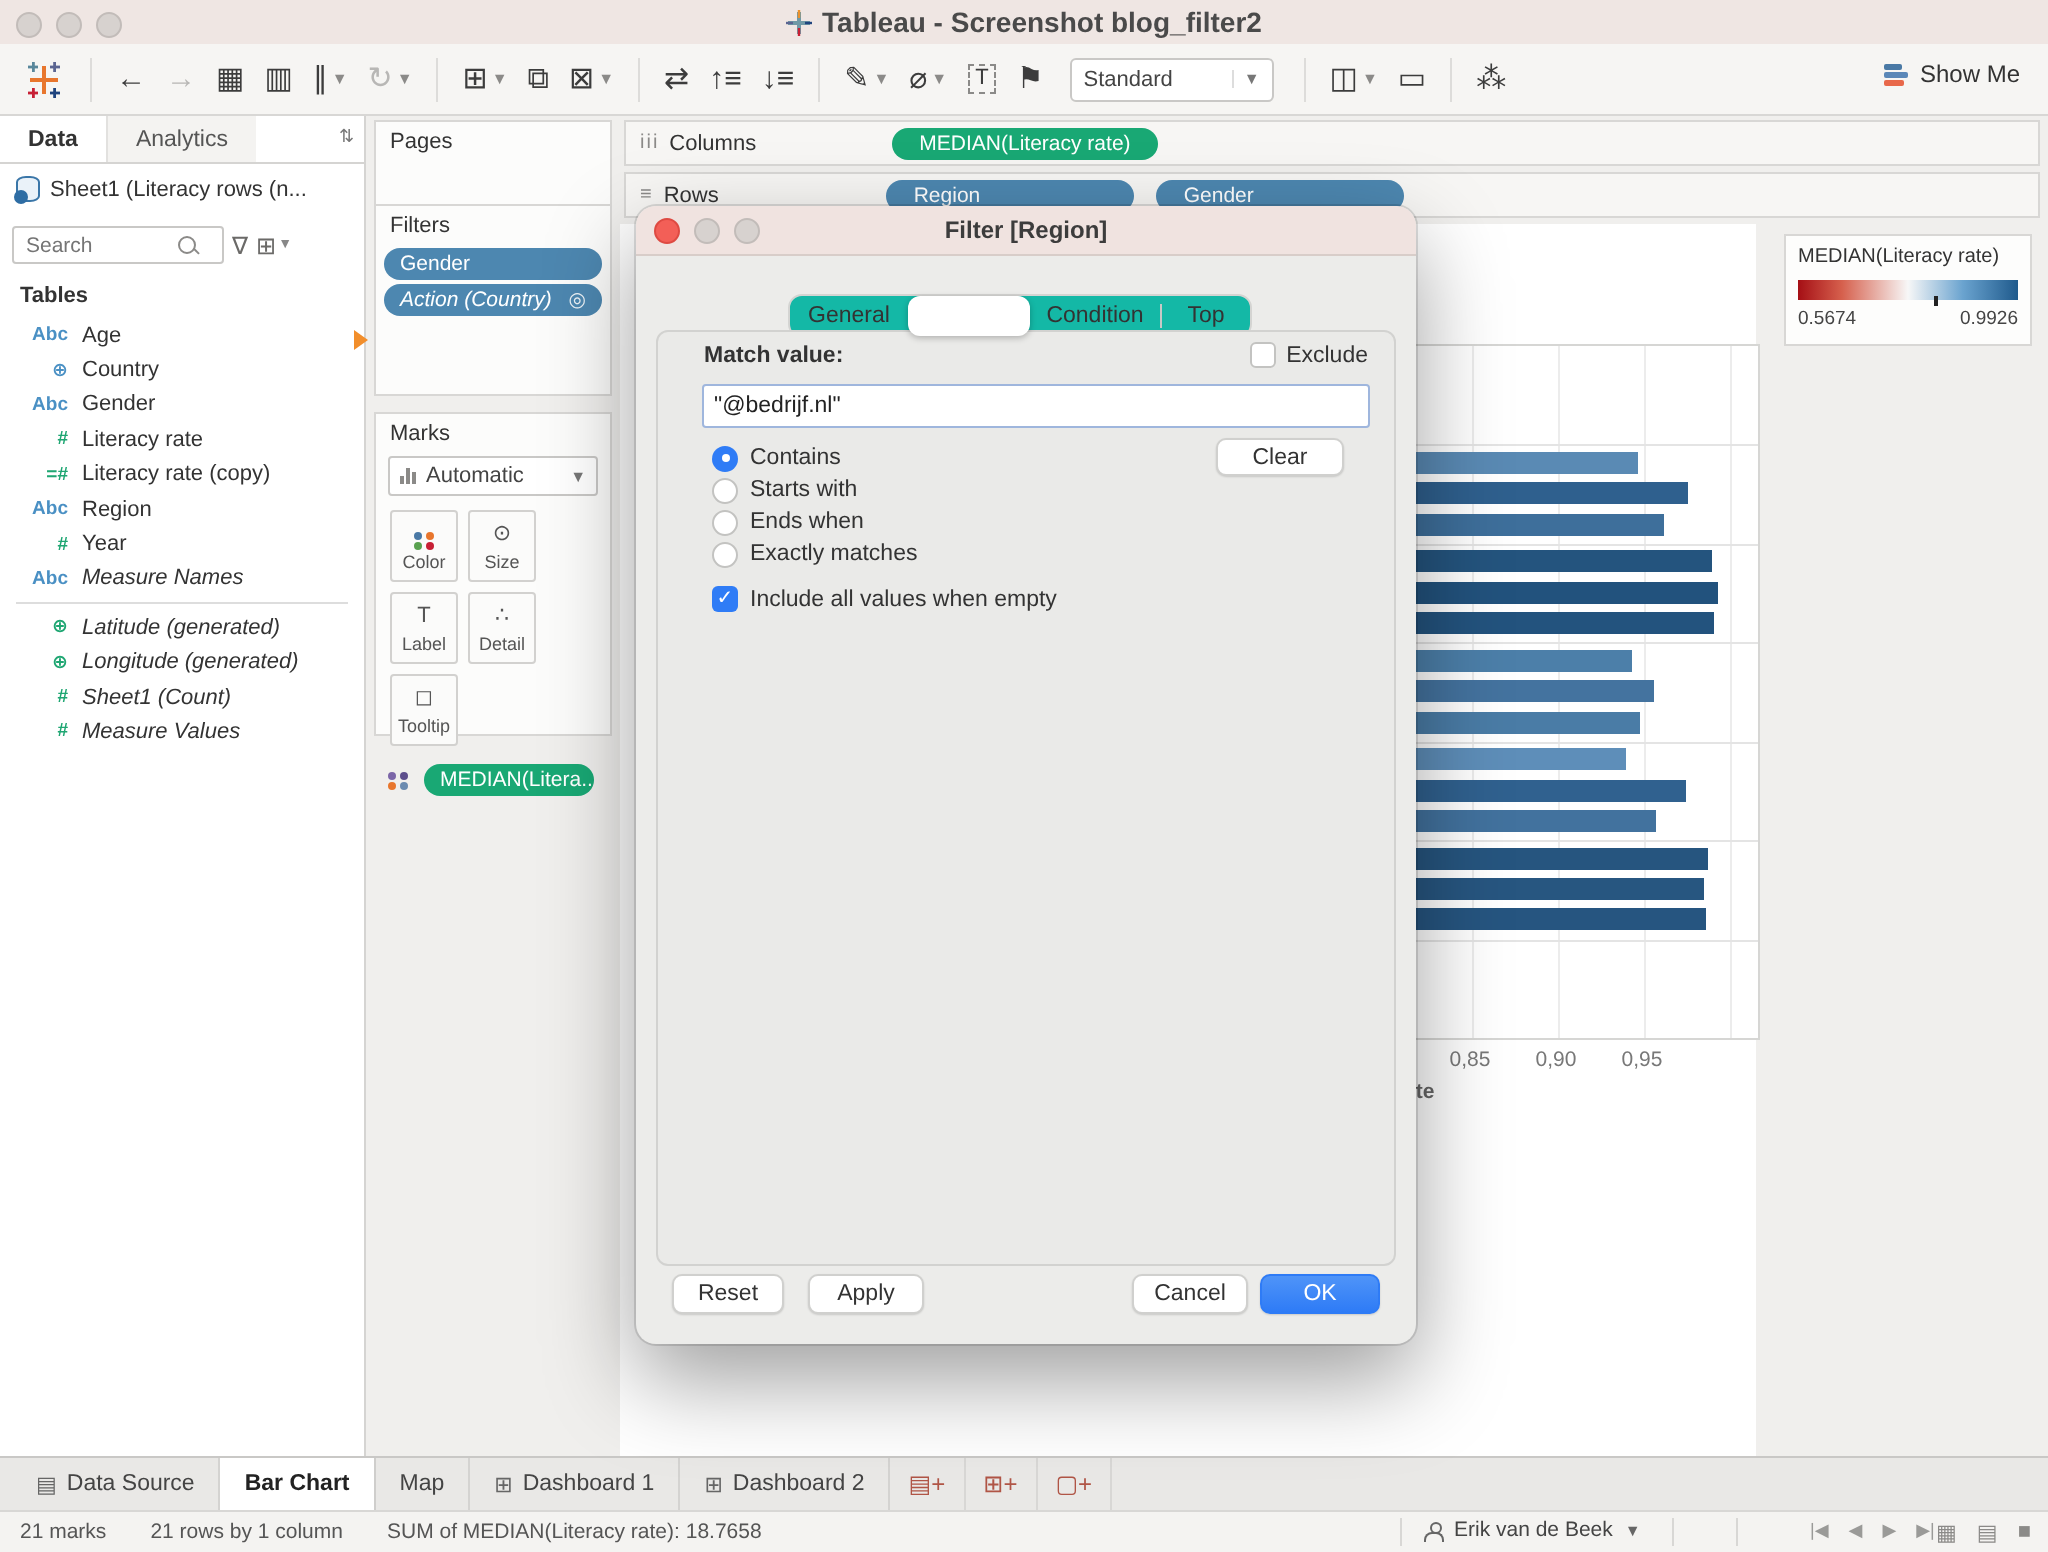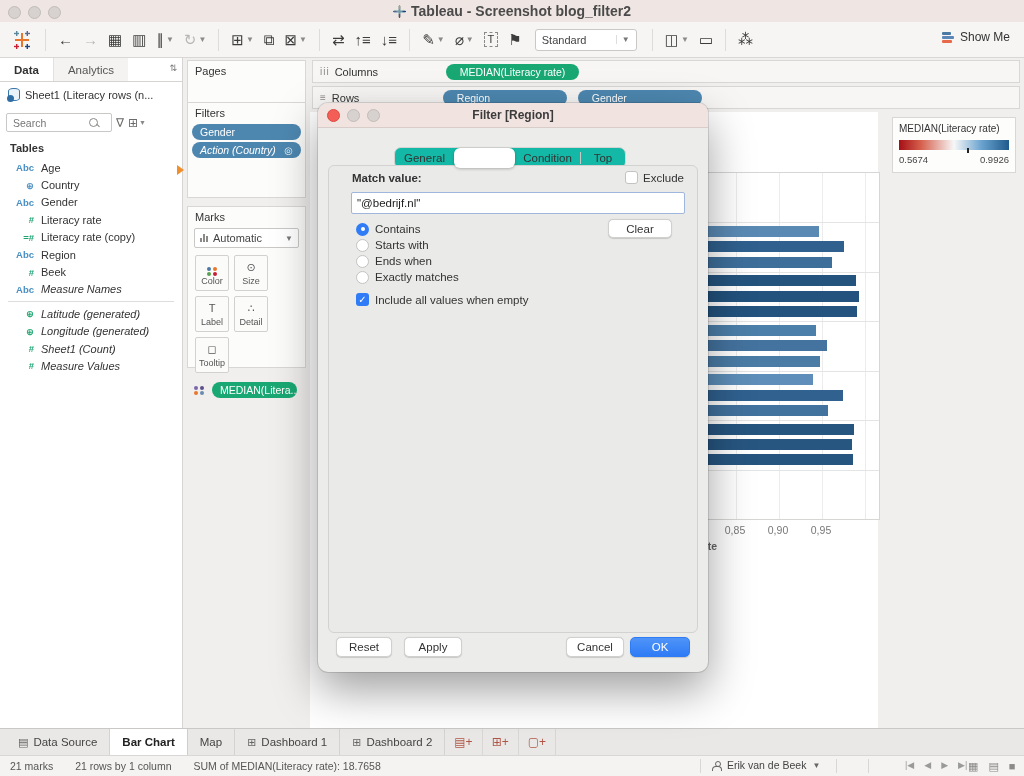--- a/index.html
+++ b/index.html
@@ -314,21 +314,21 @@
           <div class="field-row">
             <span class="f-ic c-green">=#</span>
             <span class="f-label">Literacy rate (copy)</span>
           </div>
           <div class="field-row">
             <span class="f-ic c-blue">Abc</span>
             <span class="f-label">Region</span>
           </div>
           <div class="field-row">
             <span class="f-ic c-green">#</span>
-            <span class="f-label">Beek</span>
+            <span class="f-label">Year</span>
           </div>
           <div class="field-row">
             <span class="f-ic c-blue">Abc</span>
             <span class="f-label it">Measure Names</span>
           </div>
           <div class="field-div"></div>
           <div class="field-row">
             <span class="f-ic c-green">⊕</span>
             <span class="f-label it">Latitude (generated)</span>
           </div>

